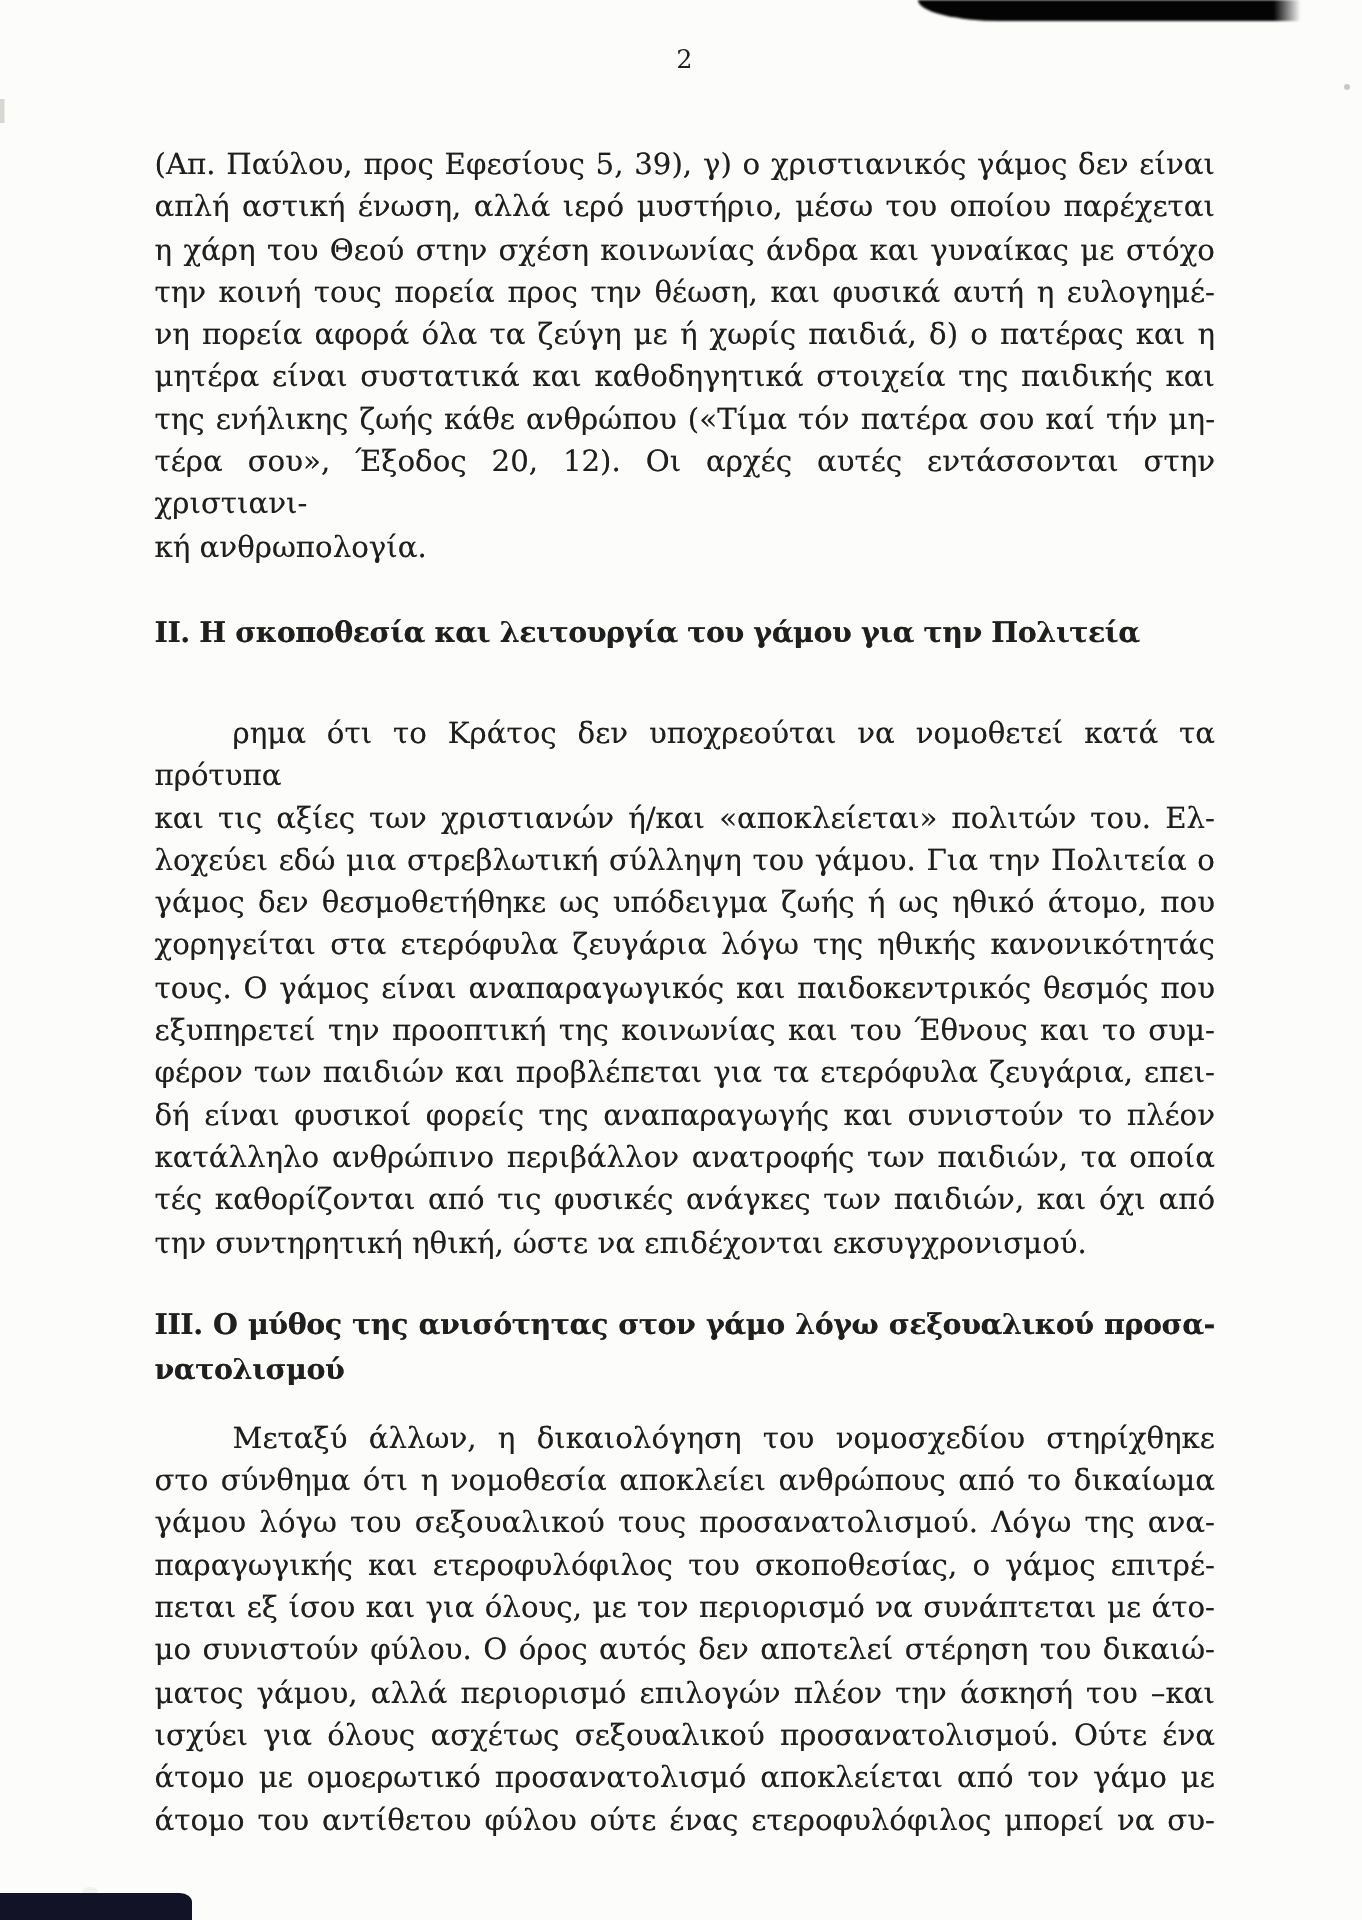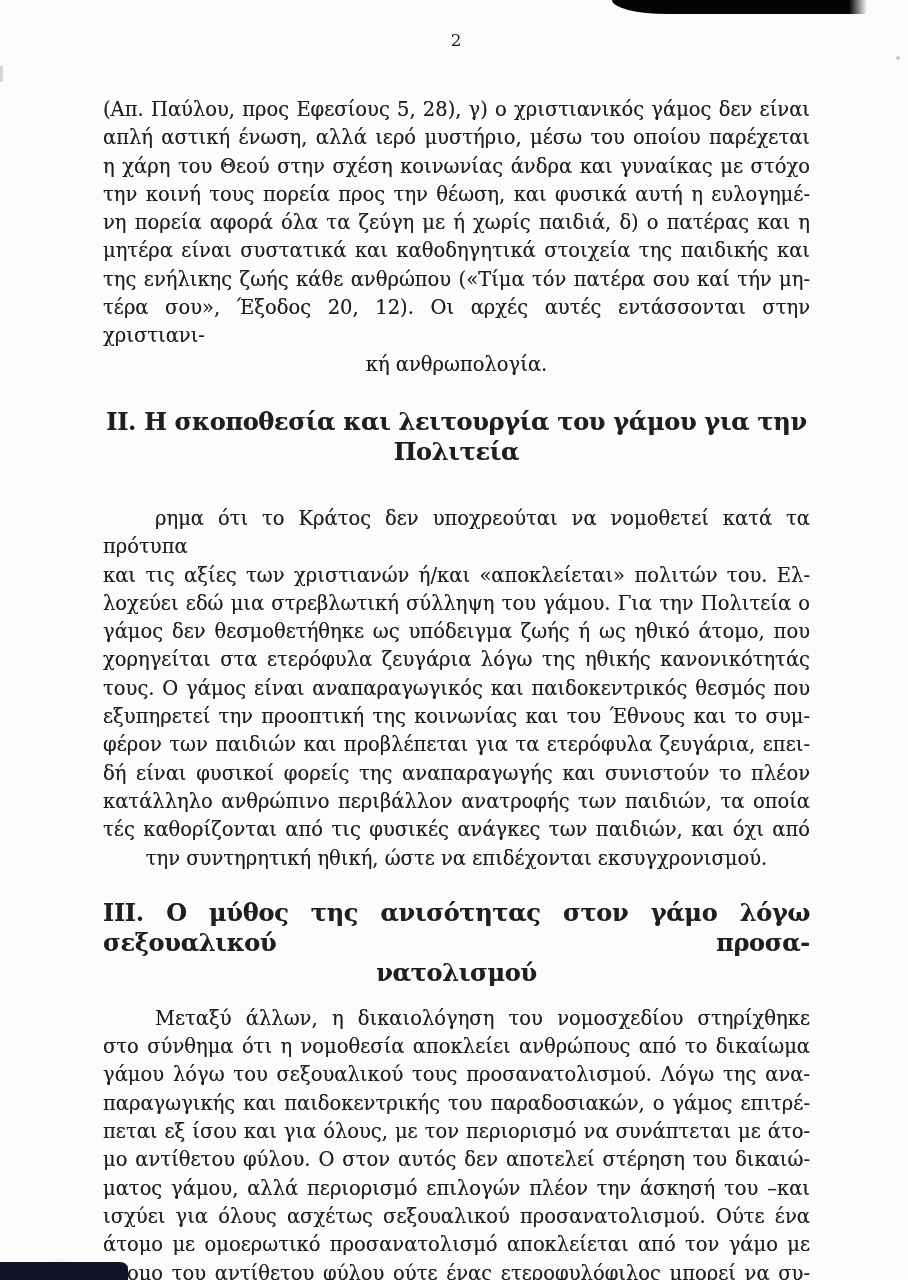--- a/index.html
+++ b/index.html
@@ -26,29 +26,29 @@
     position: absolute;
     top: 96px; left: 103px; width: 707px;
   }
   .block { text-shadow: 0 0 0.4px rgba(20,20,20,0.55); }
   .block.paragraph {
     font-size: 19.5px;
     line-height: 28.3px;
   }
   .block.heading {
     font-weight: bold;
-    font-size: 24px;
+    font-size: 19px;
     letter-spacing: -0.3px;
     line-height: 30px;
   }
   
   .text-column > .block:nth-child(2) { margin-top: 28px; margin-bottom: 38px; }
   .text-column > .block:nth-child(4) { margin-top: 25px; margin-bottom: 17px; }
 
-  .line { text-align: center; white-space: normal; }
+  .line { text-align: left; white-space: normal; }
   .line.fj { text-align: justify; text-align-last: justify; }
   .block.indent .line:first-child { text-indent: 52px; }
   .it { }
 
   
   .scan-band-top {
     position: absolute;
     top: 0; left: 612px; width: 255px; height: 14px;
     background: linear-gradient(to right,
       var(--scan-band, #040404) 0%,
@@ -86,21 +86,21 @@
 <div class="page">
   <div class="scan-band-top"></div>
   <div class="speck-left-edge"></div>
   <div class="speck-top-right"></div>
   <div class="speck-bottom"></div>
 
   <div class="page-number">2</div>
 
   <div class="text-column">
       <div class="block paragraph">
-        <div class="line fj"><span>(Απ. Παύλου, προς Εφεσίους 5, 28), γ) ο χριστιανικός γάμος δεν είναι</span></div>
+        <div class="line fj"><span>(Απ. Παύλου, προς Εφεσίους 5, 39), γ) ο χριστιανικός γάμος δεν είναι</span></div>
         <div class="line fj"><span>απλή αστική ένωση, αλλά ιερό μυστήριο, μέσω του οποίου παρέχεται</span></div>
         <div class="line fj"><span>η χάρη του Θεού στην σχέση κοινωνίας άνδρα και γυναίκας με στόχο</span></div>
         <div class="line fj"><span>την κοινή τους πορεία προς την θέωση, και φυσικά αυτή η ευλογημέ-</span></div>
         <div class="line fj"><span>νη πορεία αφορά όλα τα ζεύγη με ή χωρίς παιδιά, δ) ο πατέρας και η</span></div>
         <div class="line fj"><span>μητέρα είναι συστατικά και καθοδηγητικά στοιχεία της παιδικής και</span></div>
         <div class="line fj"><span>της ενήλικης ζωής κάθε ανθρώπου («</span><span class="it">Τίμα τόν πατέρα σου καί τήν μη-</span></div>
         <div class="line fj"><span class="it">τέρα σου</span><span>», Έξοδος 20, 12). Οι αρχές αυτές εντάσσονται στην χριστιανι-</span></div>
         <div class="line"><span>κή ανθρωπολογία.</span></div>
       </div>
       <div class="block heading">
@@ -121,23 +121,23 @@
         <div class="line"><span>την συντηρητική ηθική, ώστε να επιδέχονται εκσυγχρονισμού.</span></div>
       </div>
       <div class="block heading">
         <div class="line fj"><span>III. Ο μύθος της ανισότητας στον γάμο λόγω σεξουαλικού προσα-</span></div>
         <div class="line"><span>νατολισμού</span></div>
       </div>
       <div class="block paragraph indent">
         <div class="line fj"><span>Μεταξύ άλλων, η δικαιολόγηση του νομοσχεδίου στηρίχθηκε</span></div>
         <div class="line fj"><span>στο σύνθημα ότι η νομοθεσία αποκλείει ανθρώπους από το δικαίωμα</span></div>
         <div class="line fj"><span>γάμου λόγω του σεξουαλικού τους προσανατολισμού. Λόγω της ανα-</span></div>
-        <div class="line fj"><span>παραγωγικής και παιδοκεντρικής του παραδοσιακών, ο γάμος επιτρέ-</span></div>
+        <div class="line fj"><span>παραγωγικής και ετεροφυλόφιλος του σκοποθεσίας, ο γάμος επιτρέ-</span></div>
         <div class="line fj"><span>πεται εξ ίσου και για όλους, με τον περιορισμό να συνάπτεται με άτο-</span></div>
-        <div class="line fj"><span>μο αντίθετου φύλου. Ο στον αυτός δεν αποτελεί στέρηση του δικαιώ-</span></div>
+        <div class="line fj"><span>μο συνιστούν φύλου. Ο όρος αυτός δεν αποτελεί στέρηση του δικαιώ-</span></div>
         <div class="line fj"><span>ματος γάμου, αλλά περιορισμό επιλογών πλέον την άσκησή του –και</span></div>
         <div class="line fj"><span>ισχύει για όλους ασχέτως σεξουαλικού προσανατολισμού. Ούτε ένα</span></div>
         <div class="line fj"><span>άτομο με ομοερωτικό προσανατολισμό αποκλείεται από τον γάμο με</span></div>
         <div class="line fj"><span>άτομο του αντίθετου φύλου ούτε ένας ετεροφυλόφιλος μπορεί να συ-</span></div>
       </div>
     </div>
 
   <div class="scan-corner-bottom"></div>
 </div>
 

